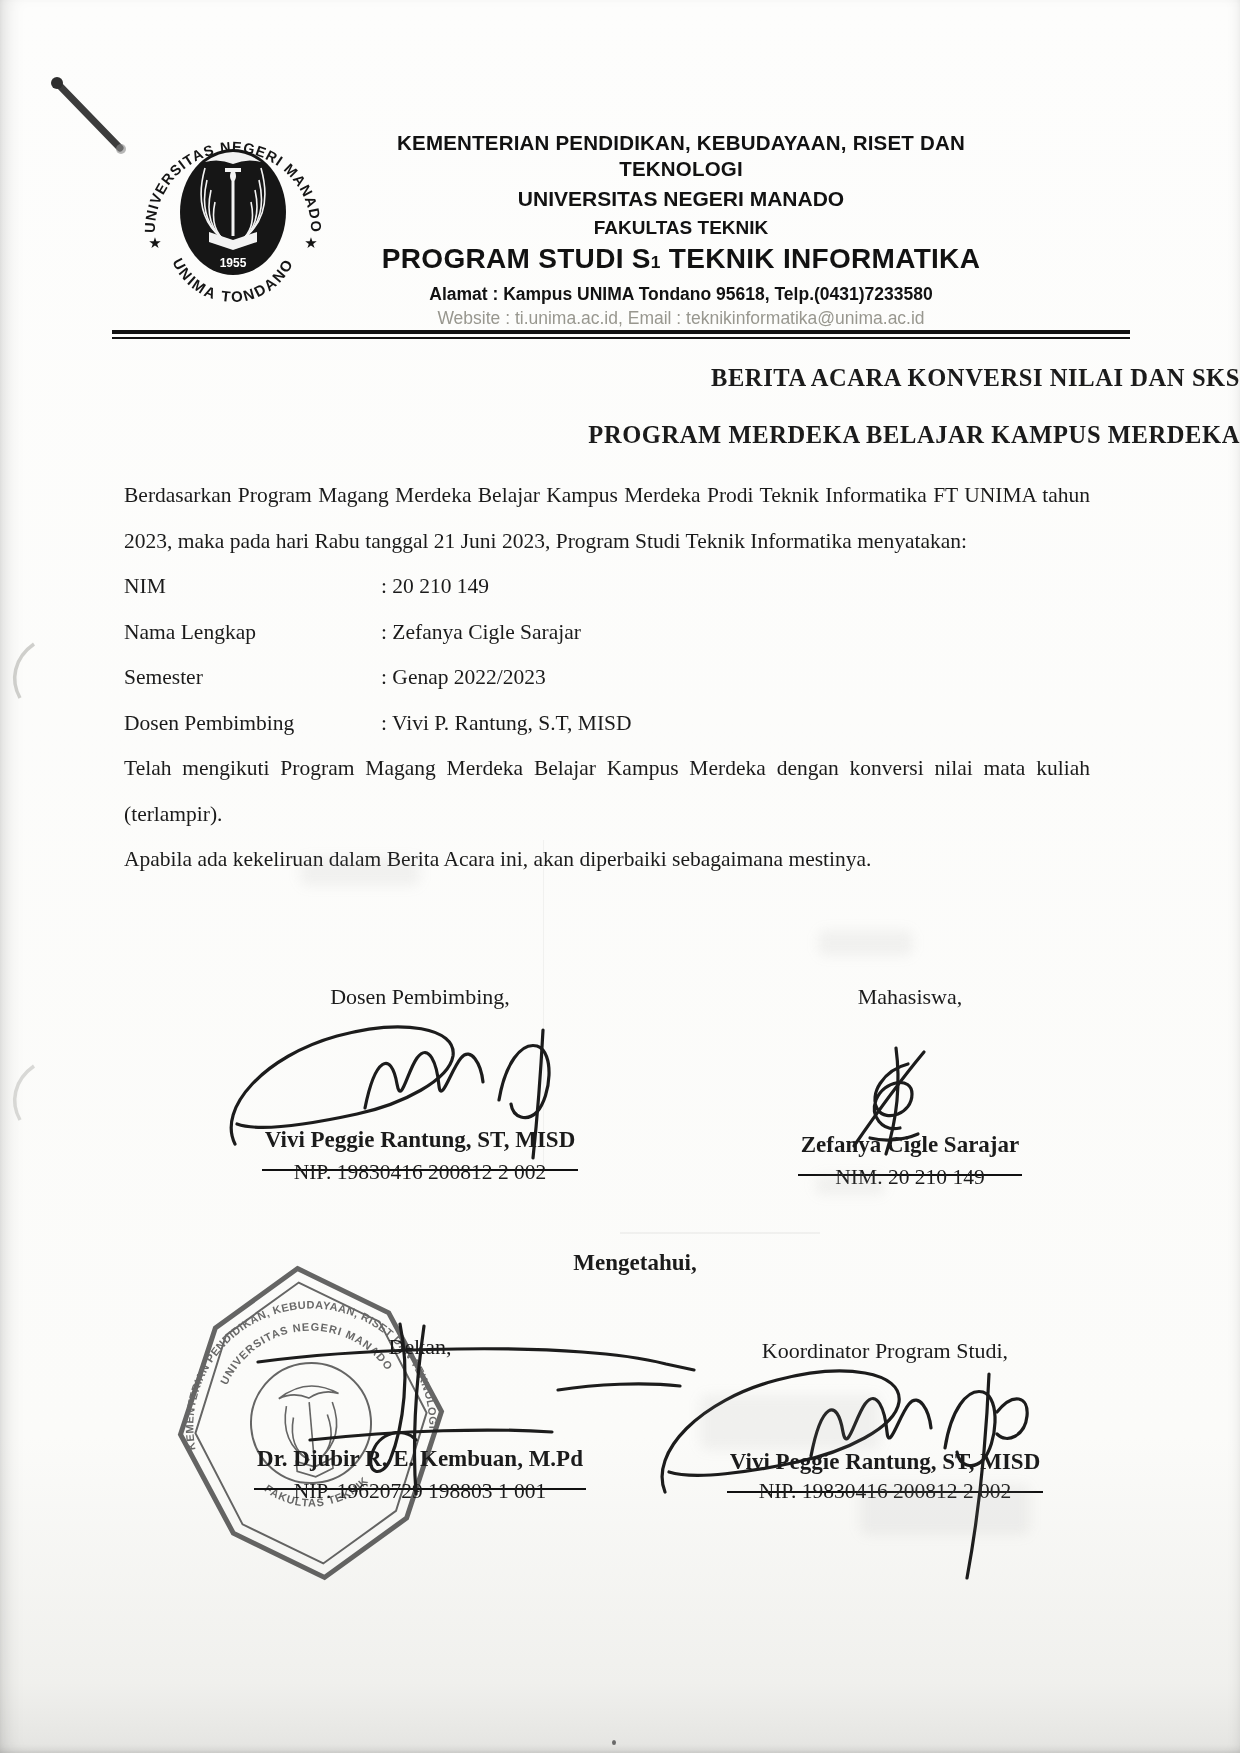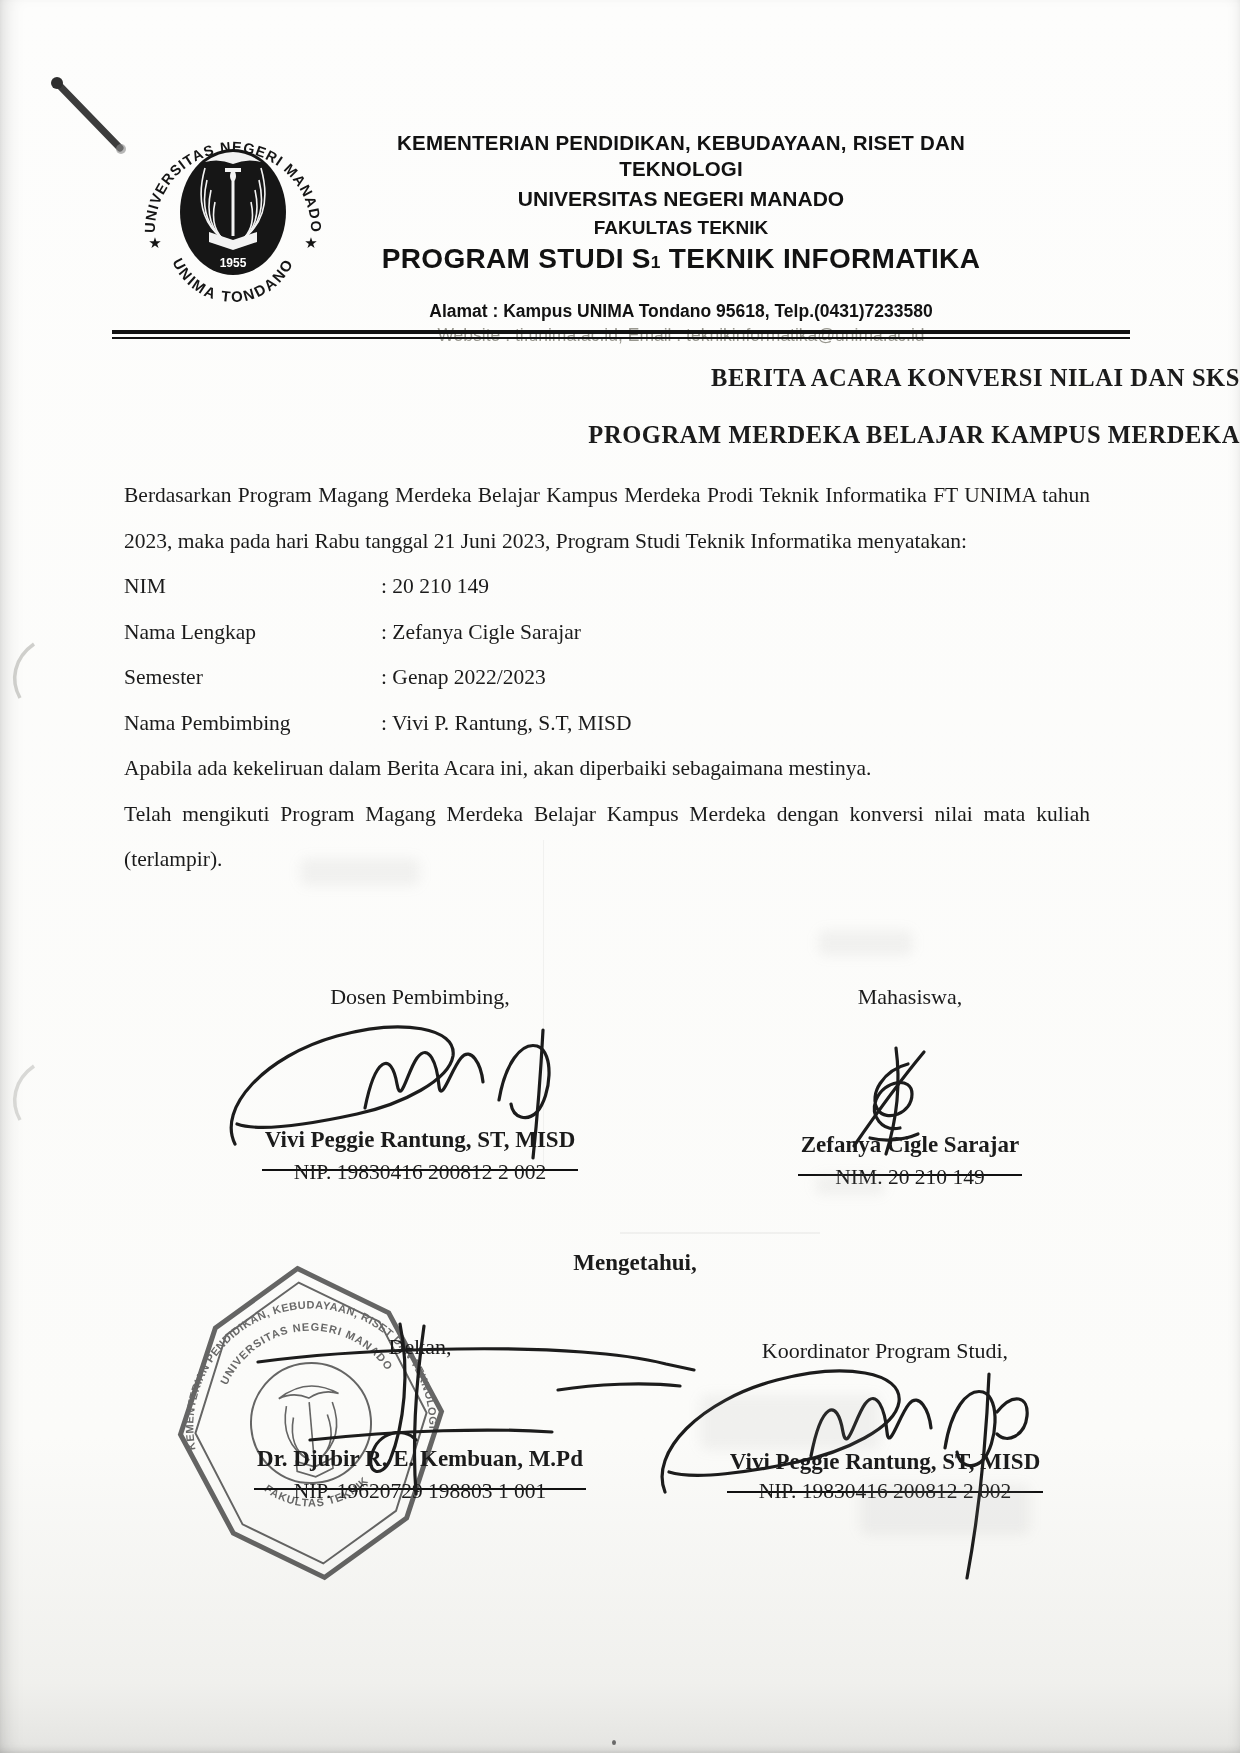--- a/index.html
+++ b/index.html
@@ -14,21 +14,21 @@
     color:#1b1b1b;
   }
   .abs{position:absolute;}
   
   .hgroup{left:350px;top:130px;width:662px;text-align:center;font-family:"Liberation Sans", sans-serif;color:#121212;}
   .h-line1{font-size:20.5px;font-weight:700;letter-spacing:.2px;line-height:26px;}
   .h-line2{font-size:21px;font-weight:700;line-height:27px;margin-top:3px;}
   .h-line3{font-size:19px;font-weight:700;line-height:24px;margin-top:4px;}
   .h-line4{font-size:28px;font-weight:800;line-height:32px;margin-top:3px;letter-spacing:.3px;}
   .h-line4 .sub{font-size:.62em;}
-  .h-addr{font-size:17.5px;font-weight:700;line-height:22px;margin-top:22px;}
+  .h-addr{font-size:17.5px;font-weight:700;line-height:22px;margin-top:5px;}
   .h-web{font-size:17.5px;font-weight:400;color:#98978f;line-height:22px;margin-top:2px;text-align:center;}
   .rule{left:112px;top:330px;width:1018px;height:3px;border-top:4px solid #131313;border-bottom:2px solid #131313;}
   
   .doc-title{left:0;top:364px;width:1240px;text-align:right;font-weight:700;font-size:24.5px;letter-spacing:.6px;}
   .doc-title .t2{margin-top:29px;}
   
   .body-text{left:124px;top:473px;width:966px;font-size:21.5px;line-height:45.5px;text-align:justify;}
   .body-text p{margin:0;}
   .field-row{display:flex;align-items:flex-end;}
   .field-label{width:257px;flex:0 0 257px;}
@@ -119,25 +119,25 @@
     </div>
     <div class="field-row">
       <span class="field-label">Nama Lengkap</span>
       <span class="field-value">: Zefanya Cigle Sarajar</span>
     </div>
     <div class="field-row">
       <span class="field-label">Semester</span>
       <span class="field-value">: Genap 2022/2023</span>
     </div>
     <div class="field-row">
-      <span class="field-label">Nama Pembimbing</span>
+      <span class="field-label">Dosen Pembimbing</span>
       <span class="field-value">: Vivi P. Rantung, S.T, MISD</span>
     </div>
+    <p>Telah mengikuti Program Magang Merdeka Belajar Kampus Merdeka dengan konversi nilai mata kuliah (terlampir).</p>
     <p>Apabila ada kekeliruan dalam Berita Acara ini, akan diperbaiki sebagaimana mestinya.</p>
-    <p>Telah mengikuti Program Magang Merdeka Belajar Kampus Merdeka dengan konversi nilai mata kuliah (terlampir).</p>
   </div>
 
   <div class="sig-block" style="left:195px;top:984px;width:450px;height:215px;">
     <div>Dosen Pembimbing,</div>
     <svg class="ink abs" style="left:12px;top:28px;" width="430" height="150" viewBox="0 0 430 150">
       <path d="M 28,132 C 10,96 58,44 130,24 C 196,6 250,16 246,44 C 242,68 196,92 150,102 C 104,112 52,120 30,112"></path>
       <path d="M 158,96 C 168,46 184,38 190,72 C 194,94 200,60 210,46 C 222,30 230,52 232,74 C 234,92 244,58 254,46 C 264,34 274,52 276,70"></path>
       <path d="M 292,88 C 298,52 314,30 330,34 C 348,40 344,84 330,100 C 320,110 306,106 304,92"></path>
       <path d="M 336,18 C 334,56 330,108 326,146"></path>
     </svg>

